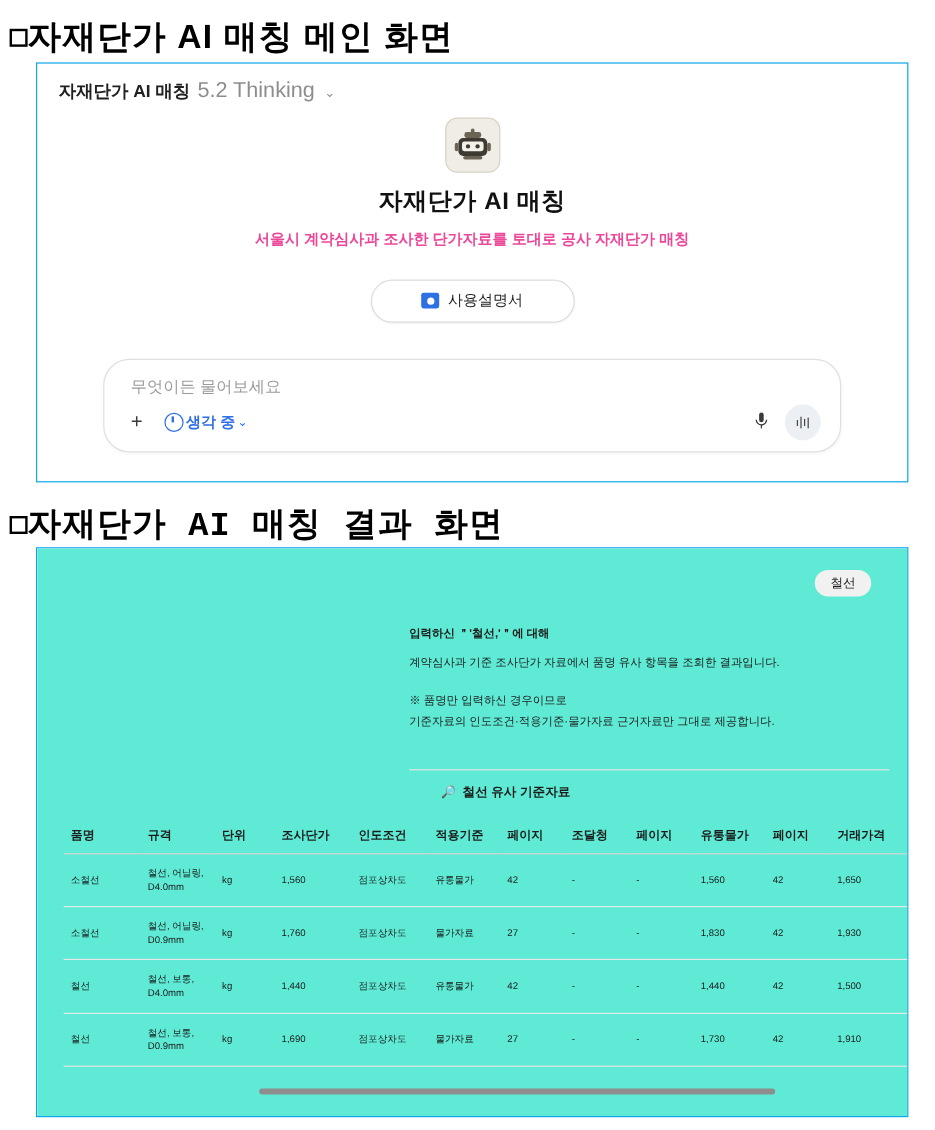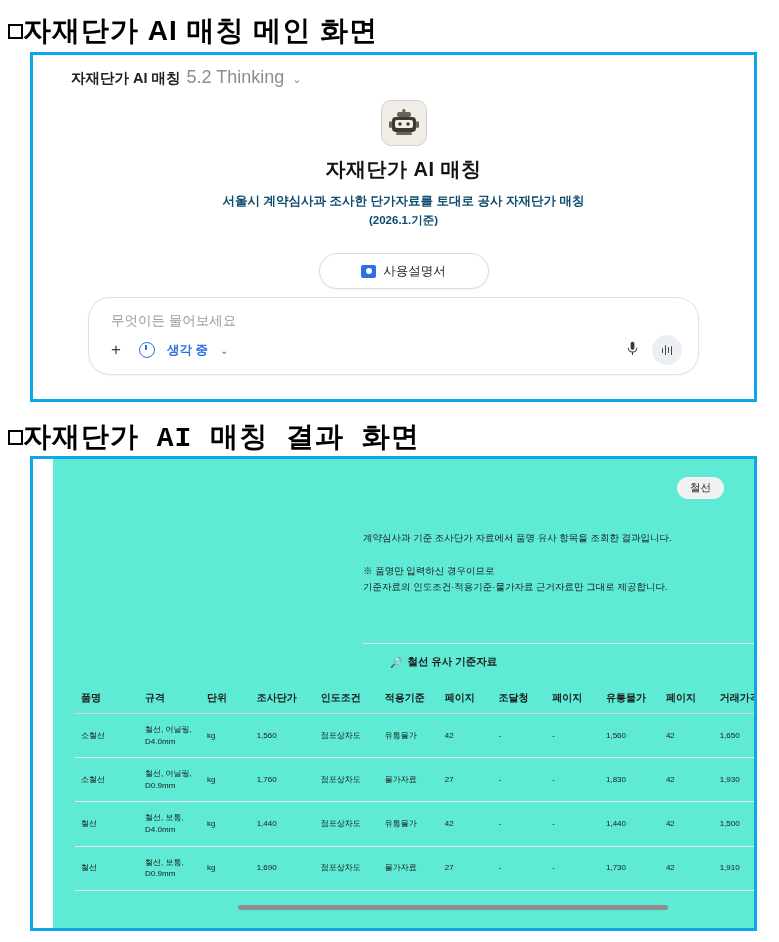--- a/index.html
+++ b/index.html
@@ -35,25 +35,24 @@
     border: 2px solid #000;
     box-sizing: border-box;
     flex: none;
   }
   #heading-1 { position: absolute; left: 8px; top: 12px; }
   #heading-2 { position: absolute; left: 8px; top: 418px; font-family: Liberation Mono, monospace; }
 
   
   .shot {
     position: absolute;
-    border: 3px solid #0ea5e9;
+    border: 1px solid #0ea5e9;
     background: #fff;
     box-sizing: border-box;
     overflow: hidden;
-    padding-left: 20px;
   }
   #shot-main {
     left: 30px;
     top: 52px;
     width: 727px;
     height: 350px;
   }
   #shot-result {
     left: 30px;
     top: 456px;
@@ -116,21 +115,21 @@
   }
   .hero-model {
     font-size: 11px;
     color: #5b5b5b;
     margin-top: 5px;
   }
   .hero-model .check { color: #6a6a6a; margin-right: 3px; }
   .hero-desc {
     font-size: 12.5px;
     font-weight: bold;
-    color: #0c4a6e;
+    color: #ec4899;
     margin-top: 9px;
     line-height: 1.5;
   }
   .hero-desc .sub {
     display: block;
     font-weight: bold;
     font-size: 11.5px;
     margin-top: 1px;
   }
 
@@ -196,21 +195,21 @@
   .icon-plus {
     font-size: 17px;
     color: #3a3a3a;
     width: 22px;
     text-align: center;
     cursor: pointer;
   }
   .think-chip {
     display: flex;
     align-items: center;
-    gap: 12px;
+    gap: 2px;
     margin-left: 12px;
     cursor: pointer;
   }
   .think-dot {
     width: 14px; height: 14px;
     border-radius: 50%;
     border: 1.6px solid #2f6fe4;
     position: relative;
   }
   .think-dot::after {
@@ -377,21 +376,20 @@
           <rect x="10" y="4" width="14" height="5" rx="2" fill="#6b6353"></rect>
           <rect x="15.4" y="1" width="3" height="4" rx="1.4" fill="#6b6353"></rect>
           <rect x="2" y="13" width="3" height="7" rx="1.5" fill="#6b6353"></rect>
           <rect x="29" y="13" width="3" height="7" rx="1.5" fill="#6b6353"></rect>
           <rect x="9" y="24" width="16" height="3" rx="1.5" fill="#6b6353"></rect>
         </svg>
       </div>
       <div class="hero-title">자재단가 AI 매칭</div>
       <div class="hero-desc">
         <span>서울시 계약심사과 조사한 단가자료를 토대로 공사 자재단가 매칭</span>
-        <span class="sub">(2026.1.기준)</span>
       </div>
     </div>
 
     <div class="manual-btn">
       <span class="manual-icon"></span>
       <span>사용설명서</span>
     </div>
 
     <div class="composer">
       <div class="composer-placeholder">무엇이든 물어보세요</div>
@@ -424,20 +422,21 @@
     <span class="heading-box"></span>
     <span>자재단가 AI 매칭 결과 화면</span>
   </div>
 
   <div class="shot" id="shot-result">
     <div class="result-inner">
 
       <div class="user-bubble">철선</div>
 
       <div class="answer">
+        <div class="line-bold">입력하신 ＂'철선,'＂에 대해</div>
         <div class="mt">계약심사과 기준 조사단가 자료에서 품명 유사 항목을 조회한 결과입니다.</div>
         <div class="note-block">※ 품명만 입력하신 경우이므로</div>
         <div>기준자료의 인도조건·적용기준·물가자료 근거자료만 그대로 제공합니다.</div>
       </div>
 
       <div class="divider"></div>
 
       <div class="table-title">
         <span class="magnifier">🔎</span>
         <span>철선 유사 기준자료</span>

